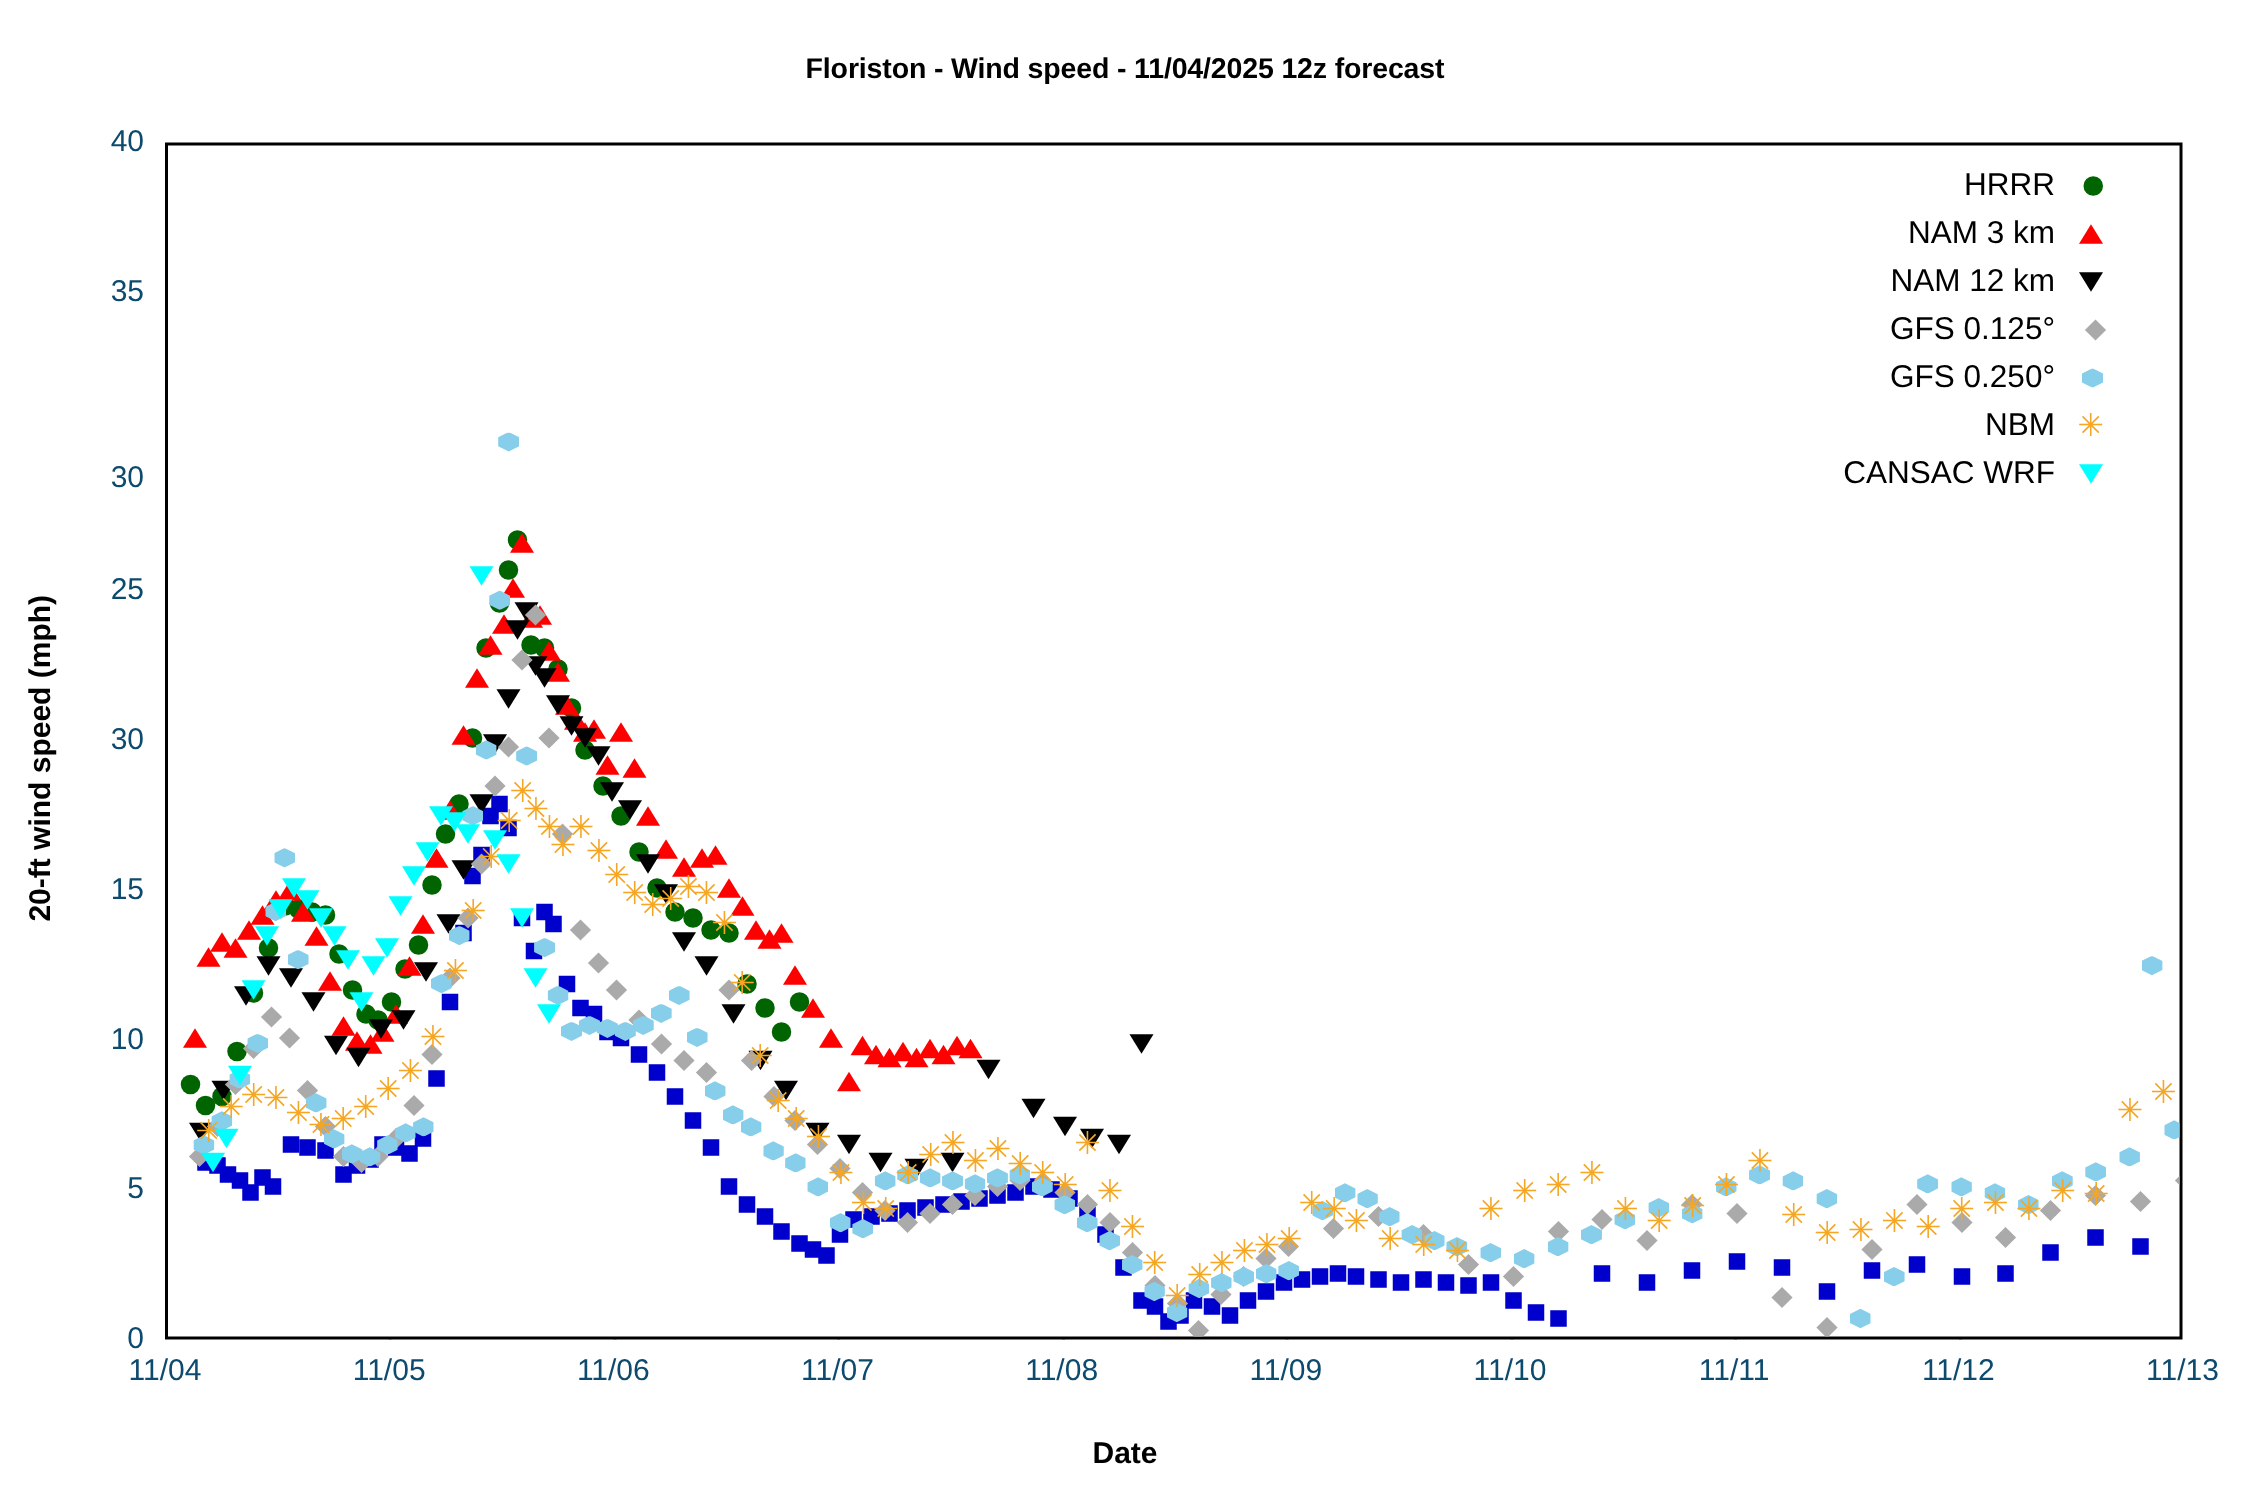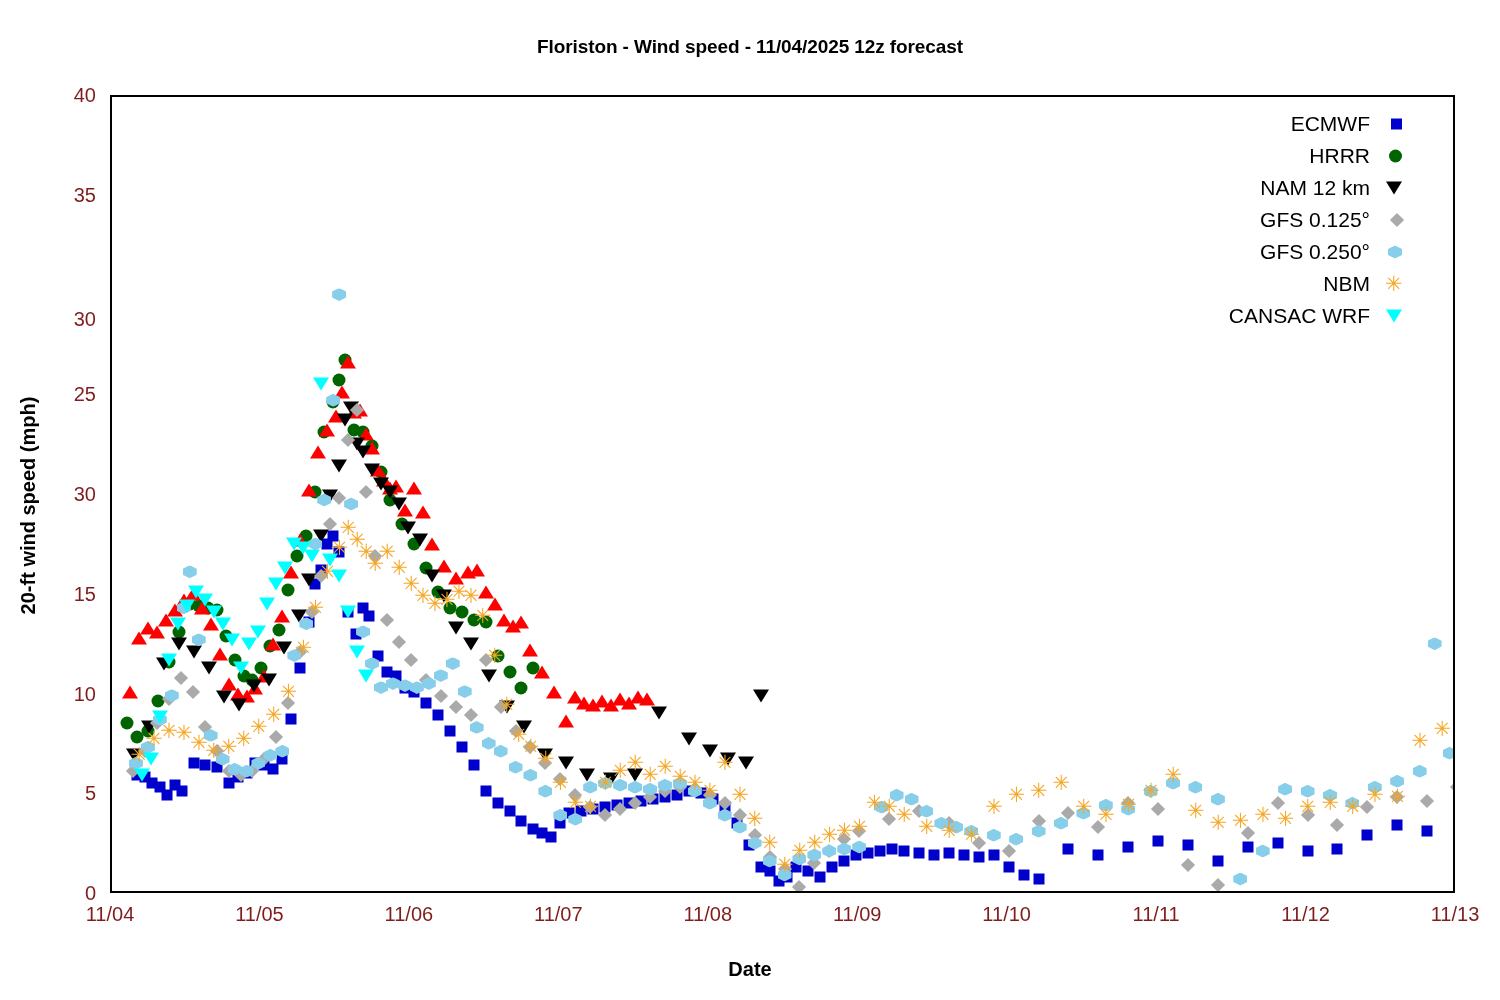--- a/index.html
+++ b/index.html
@@ -104,21 +104,21 @@
     color: #F5A623;
     font-size: 21px;
     line-height: 17px;
     text-align: center;
     font-family: "DejaVu Sans", sans-serif;
   }
 
   .tick-label {
     position: absolute;
     font-size: 20px;
-    color: #7f1d1d;
+    color: #0c4a6e;
     white-space: nowrap;
   }
   .ytick-label {
     text-align: right;
     transform: translateY(-50%);
   }
   .xtick-label {
     transform: translateX(-50%);
   }
   .tick-mark {
@@ -741,26 +741,26 @@
         <div class="marker m-tri-down" style="left: 218.189px; top: 462.84px; border-top-color: rgb(0, 255, 255);"></div>
         <div class="marker m-tri-down" style="left: 227.156px; top: 478.8px; border-top-color: rgb(0, 255, 255);"></div>
         <div class="marker m-tri-down" style="left: 236.122px; top: 514.71px; border-top-color: rgb(0, 255, 255);"></div>
         <div class="marker m-tri-down" style="left: 245.089px; top: 554.61px; border-top-color: rgb(0, 255, 255);"></div>
         <div class="marker m-tri-down" style="left: 254.056px; top: 578.55px; border-top-color: rgb(0, 255, 255);"></div>
       </div>
   </div>
 
   <div id="legend">
       <div class="legend-row">
-        <span class="legend-text">ECMWF</span>
-        <span class="legend-swatch marker m-square" style="position: absolute; transform: translate(0px, -50%); background: rgb(0, 0, 204);"></span>
+        <span class="legend-text">HRRR</span>
+        <span class="legend-swatch marker m-circle" style="position: absolute; transform: translate(0px, -50%); background: rgb(0, 100, 0);"></span>
       </div>
       <div class="legend-row">
-        <span class="legend-text">HRRR</span>
-        <span class="legend-swatch marker m-circle" style="position: absolute; transform: translate(0px, -50%); background: rgb(0, 100, 0);"></span>
+        <span class="legend-text">NAM 3 km</span>
+        <span class="legend-swatch marker m-tri-up" style="position: absolute; transform: translate(0px, -50%); border-bottom-color: rgb(255, 0, 0);"></span>
       </div>
       <div class="legend-row">
         <span class="legend-text">NAM 12 km</span>
         <span class="legend-swatch marker m-tri-down" style="position: absolute; transform: translate(0px, -50%); border-top-color: rgb(0, 0, 0);"></span>
       </div>
       <div class="legend-row">
         <span class="legend-text">GFS 0.125°</span>
         <span class="legend-swatch marker m-diamond" style="position: absolute; transform: translate(0px, -50%) rotate(45deg); background: rgb(170, 170, 170);"></span>
       </div>
       <div class="legend-row">

